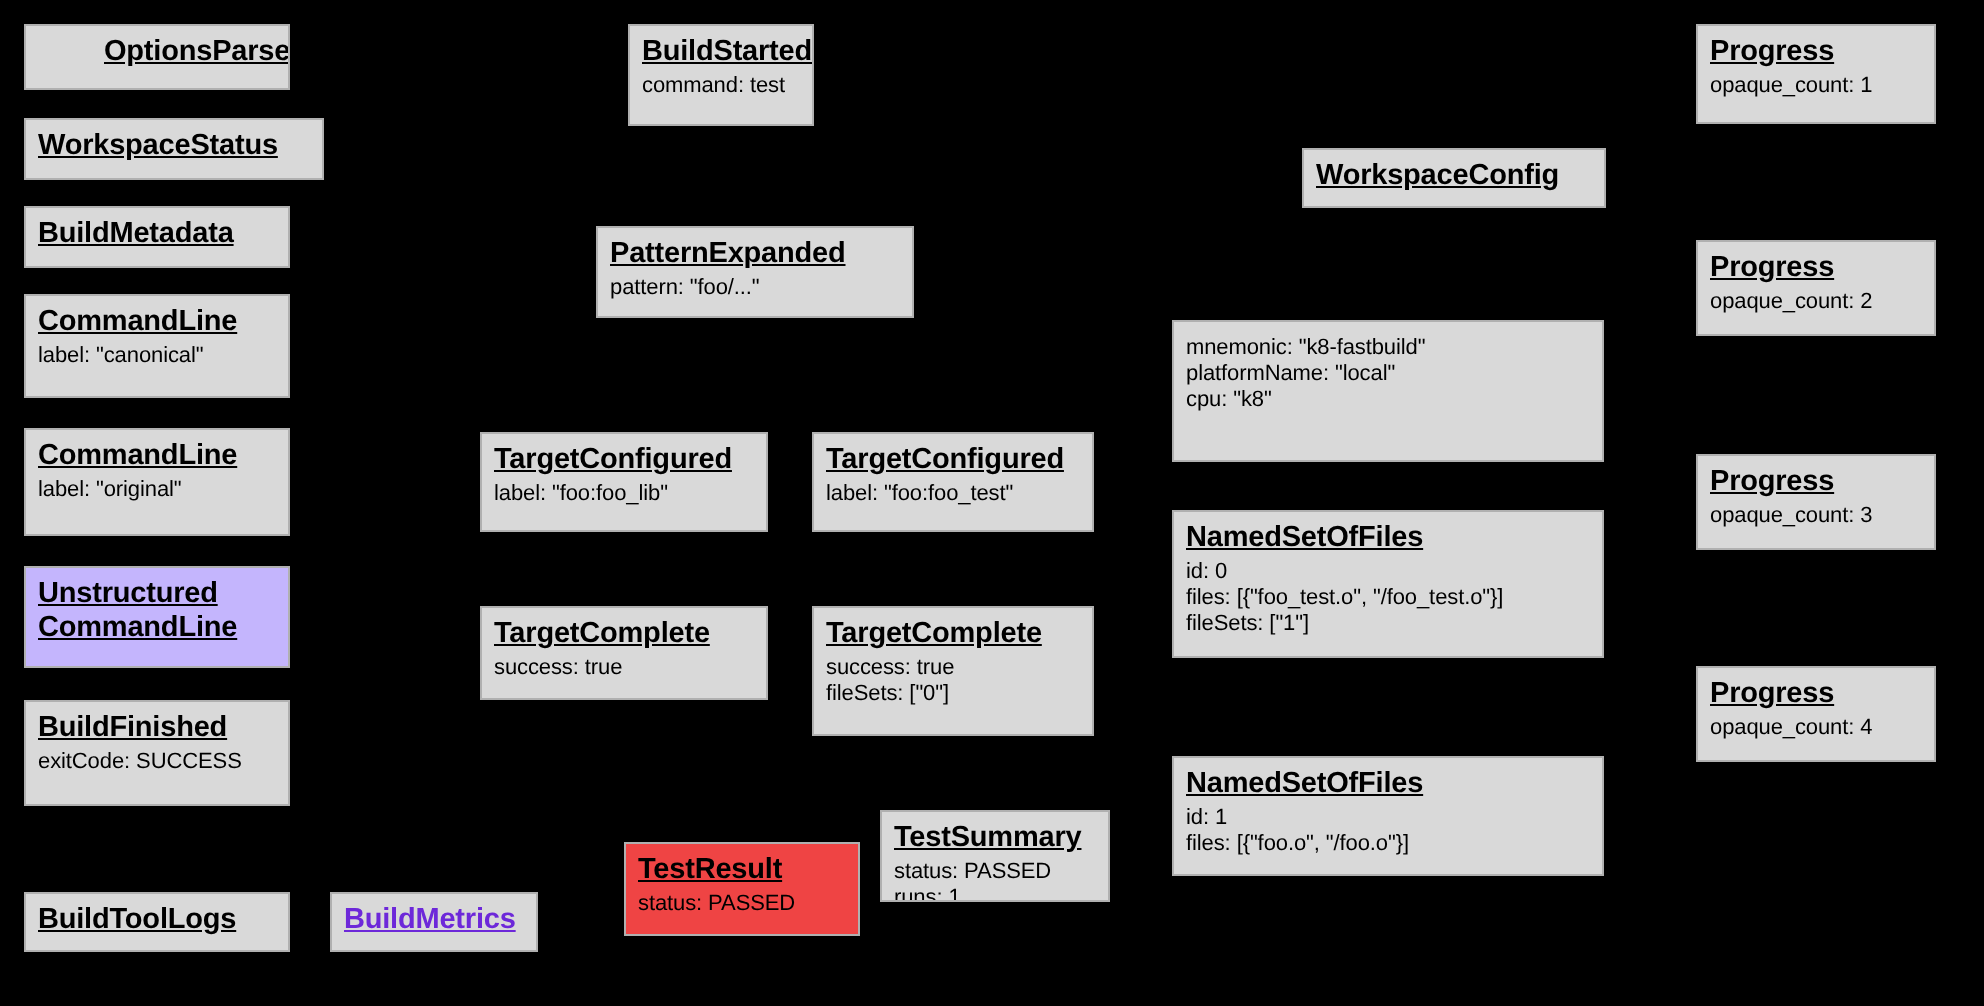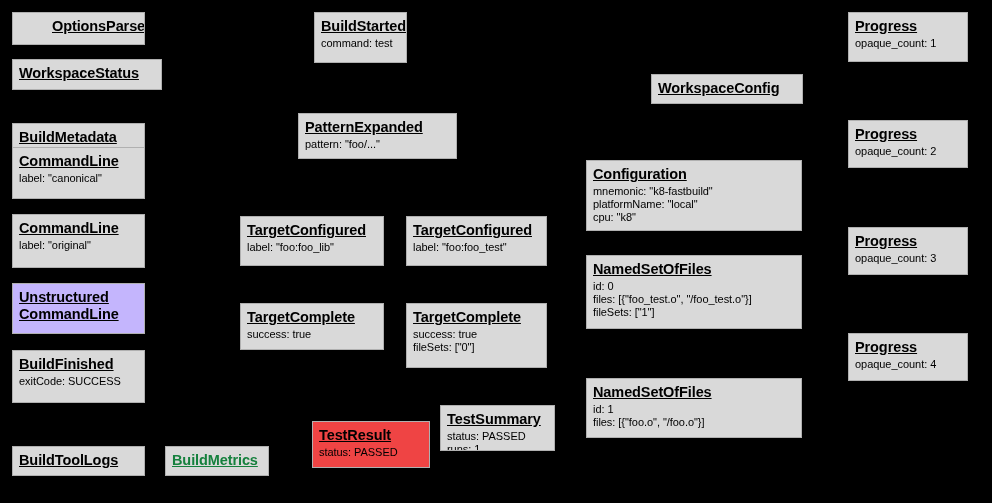--- a/index.html
+++ b/index.html
@@ -48,21 +48,21 @@
 </head>
 <body>
 
 <div id="canvas" style="width: 992px; height: 503px; background: rgb(0, 0, 0);">
     <div class="node title-only" style="left: 12px; top: 12px; width: 133px; height: 33px; background: rgb(217, 217, 217); border-color: rgb(176, 176, 176); color: rgb(0, 0, 0); padding-left: 39px;">
       <span class="node-title">OptionsParsed</span>
     </div>
     <div class="node title-only" style="left: 12px; top: 59px; width: 150px; height: 31px; background: rgb(217, 217, 217); border-color: rgb(176, 176, 176); color: rgb(0, 0, 0);">
       <span class="node-title">WorkspaceStatus</span>
     </div>
-    <div class="node title-only" style="left: 12px; top: 103px; width: 133px; height: 31px; background: rgb(217, 217, 217); border-color: rgb(176, 176, 176); color: rgb(0, 0, 0); margin-top: 20px;">
+    <div class="node title-only" style="left: 12px; top: 103px; width: 133px; height: 31px; background: rgb(217, 217, 217); border-color: rgb(176, 176, 176); color: rgb(0, 0, 0);">
       <span class="node-title">BuildMetadata</span>
     </div>
     <div class="node" style="left: 12px; top: 147px; width: 133px; height: 52px; background: rgb(217, 217, 217); border-color: rgb(176, 176, 176); color: rgb(0, 0, 0);">
       <span class="node-title">CommandLine</span>
       <span class="node-fields">label: "canonical"</span>
     </div>
     <div class="node" style="left: 12px; top: 214px; width: 133px; height: 54px; background: rgb(217, 217, 217); border-color: rgb(176, 176, 176); color: rgb(0, 0, 0);">
       <span class="node-title">CommandLine</span>
       <span class="node-fields">label: "original"</span>
     </div>
@@ -70,21 +70,21 @@
       <span class="node-title">Unstructured
 CommandLine</span>
     </div>
     <div class="node" style="left: 12px; top: 350px; width: 133px; height: 53px; background: rgb(217, 217, 217); border-color: rgb(176, 176, 176); color: rgb(0, 0, 0);">
       <span class="node-title">BuildFinished</span>
       <span class="node-fields">exitCode: SUCCESS</span>
     </div>
     <div class="node title-only" style="left: 12px; top: 446px; width: 133px; height: 30px; background: rgb(217, 217, 217); border-color: rgb(176, 176, 176); color: rgb(0, 0, 0);">
       <span class="node-title">BuildToolLogs</span>
     </div>
-    <div class="node title-only" style="left: 165px; top: 446px; width: 104px; height: 30px; background: rgb(217, 217, 217); border-color: rgb(176, 176, 176); color: #15803d;">
+    <div class="node title-only" style="left: 165px; top: 446px; width: 104px; height: 30px; background: rgb(217, 217, 217); border-color: rgb(176, 176, 176); color: #6d28d9;">
       <span class="node-title">BuildMetrics</span>
     </div>
     <div class="node" style="left: 314px; top: 12px; width: 93px; height: 51px; background: rgb(217, 217, 217); border-color: rgb(176, 176, 176); color: rgb(0, 0, 0);">
       <span class="node-title">BuildStarted</span>
       <span class="node-fields">command: test</span>
     </div>
     <div class="node" style="left: 298px; top: 113px; width: 159px; height: 46px; background: rgb(217, 217, 217); border-color: rgb(176, 176, 176); color: rgb(0, 0, 0);">
       <span class="node-title">PatternExpanded</span>
       <span class="node-fields">pattern: "foo/..."</span>
     </div>
@@ -111,21 +111,20 @@
     </div>
     <div class="node" style="left: 440px; top: 405px; width: 115px; height: 46px; background: rgb(217, 217, 217); border-color: rgb(176, 176, 176); color: rgb(0, 0, 0);">
       <span class="node-title">TestSummary</span>
       <span class="node-fields">status: PASSED
 runs: 1</span>
     </div>
     <div class="node title-only" style="left: 651px; top: 74px; width: 152px; height: 30px; background: rgb(217, 217, 217); border-color: rgb(176, 176, 176); color: rgb(0, 0, 0);">
       <span class="node-title">WorkspaceConfig</span>
     </div>
     <div class="node" style="left: 586px; top: 160px; width: 216px; height: 71px; background: rgb(217, 217, 217); border-color: rgb(176, 176, 176); color: rgb(0, 0, 0);">
-      <span class="node-title">Configuration</span>
       <span class="node-fields">mnemonic: "k8-fastbuild"
 platformName: "local"
 cpu: "k8"</span>
     </div>
     <div class="node" style="left: 586px; top: 255px; width: 216px; height: 74px; background: rgb(217, 217, 217); border-color: rgb(176, 176, 176); color: rgb(0, 0, 0);">
       <span class="node-title">NamedSetOfFiles</span>
       <span class="node-fields">id: 0
 files: [{"foo_test.o", "/foo_test.o"}]
 fileSets: ["1"]</span>
     </div>

